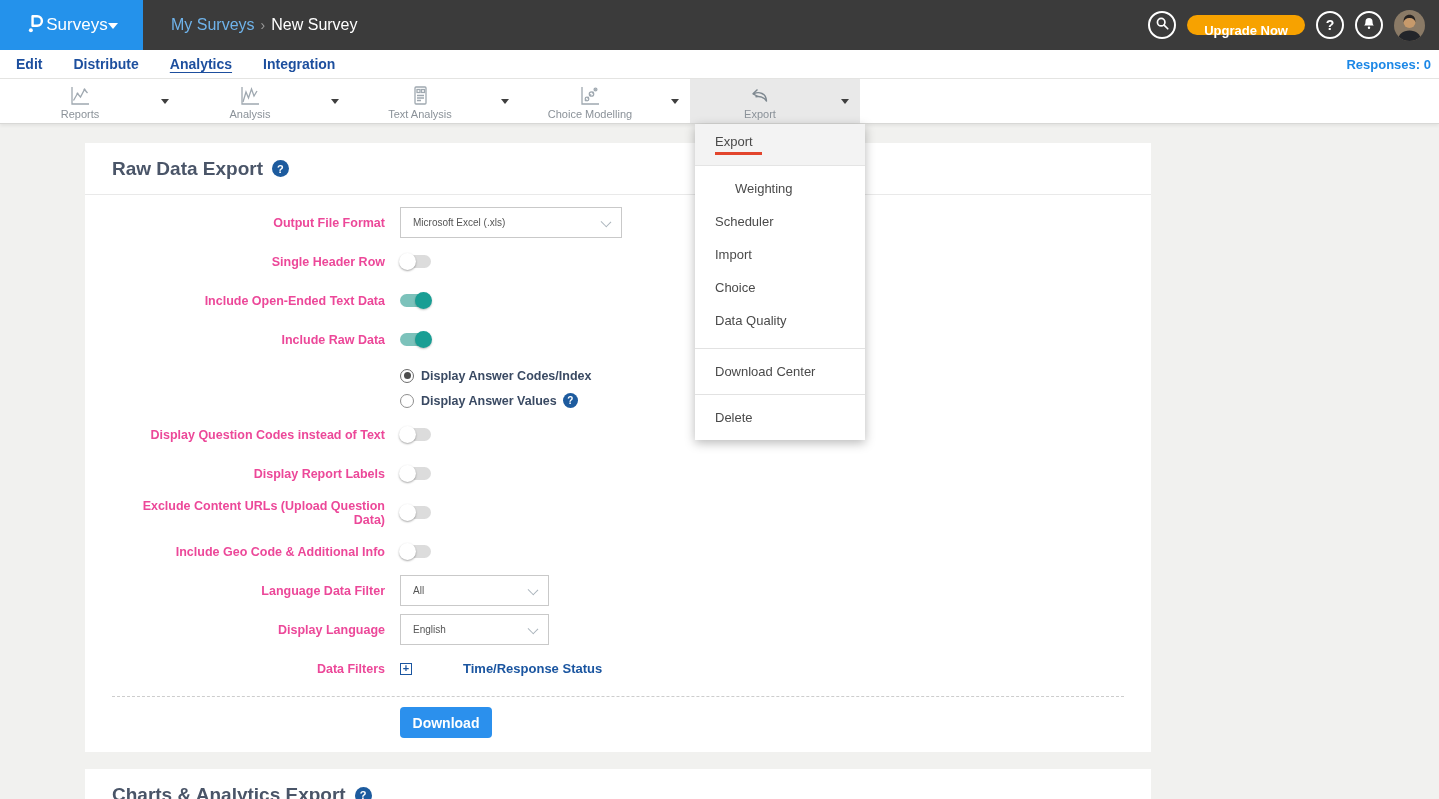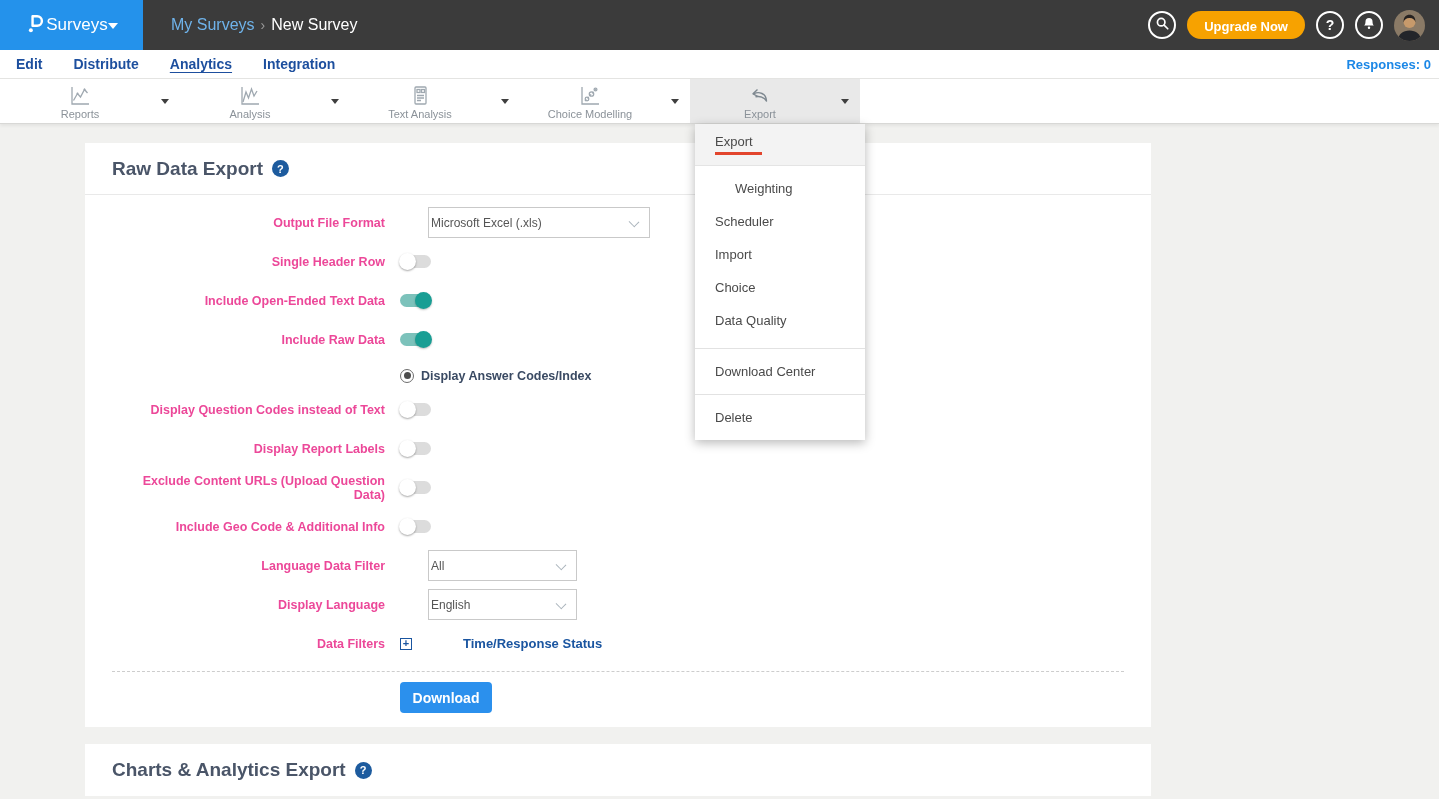--- a/index.html
+++ b/index.html
@@ -13,21 +13,21 @@
   .topbar { height:50px; background:#3b3b3b; display:flex; align-items:stretch; }
   .brand { width:143px; background:#2492eb; display:flex; align-items:center; justify-content:center; gap:0; cursor:pointer; }
   .brand-name { color:#fff; font-size:17px; }
   .caret-down-white { width:0; height:0; border-left:5px solid transparent; border-right:5px solid transparent; border-top:6px solid #fff; margin-top:2px; }
   .breadcrumb { display:flex; align-items:center; gap:6px; margin-left:28px; }
   .crumb-parent { color:#6fb3ea; font-size:16px; cursor:pointer; }
   .crumb-sep { color:#9a9a9a; font-size:14px; }
   .crumb-current { color:#fff; font-size:16px; }
   .topbar-right { margin-left:auto; display:flex; align-items:center; gap:11px; padding-right:14px; }
   .circle-btn { width:28px; height:28px; border:2px solid #fff; border-radius:50%; display:flex; align-items:center; justify-content:center; color:#fff; font-weight:bold; font-size:14px; cursor:pointer; flex:0 0 auto; }
-  .upgrade-btn { background:#f7a200; color:#fff; border:none; border-radius:15px; height:28px; padding:8px 17px; font-size:13px; font-weight:bold; font-family:inherit; cursor:pointer; }
+  .upgrade-btn { background:#f7a200; color:#fff; border:none; border-radius:15px; height:20px; padding:8px 17px; font-size:13px; font-weight:bold; font-family:inherit; cursor:pointer; }
   .avatar { width:31px; height:31px; border-radius:50%; overflow:hidden; cursor:pointer; flex:0 0 auto; }
 
   
   .navrow { height:29px; background:#fff; border-bottom:1px solid #e4e4e2; display:flex; align-items:center; padding:0 8px 0 16px; }
   .navtab { font-size:14px; font-weight:bold; color:#1d4f9e; margin-right:31px; cursor:pointer; text-decoration:none; }
   .navtab.active { text-decoration:underline; text-underline-offset:3px; }
   .responses { margin-left:auto; color:#1b87e6; font-size:13px; font-weight:bold; }
 
   
   .toolbar { height:45px; background:#fff; border-bottom:1px solid #d8d8d6; box-shadow:0 2px 3px rgba(0,0,0,.06); display:flex; padding-left:10px; position:relative; z-index:5; }
@@ -54,21 +54,21 @@
   .panel-title { font-size:19px; color:#4a5568; }
   .help { width:17px; height:17px; border-radius:50%; background:#1d5b9e; color:#fff; font-size:11px; font-weight:bold; display:inline-flex; align-items:center; justify-content:center; margin-left:9px; cursor:pointer; }
   .help::before { content:"?"; }
   .help.small { width:15px; height:15px; font-size:10px; margin-left:6px; }
 
   
   .form { padding:12px 27px 0; }
   .frow { display:flex; align-items:center; min-height:31px; margin-bottom:8px; }
   .flabel { width:273px; text-align:right; font-size:12.5px; font-weight:bold; color:#ec4899; flex:0 0 auto; }
   .fctrl { margin-left:15px; display:flex; align-items:center; }
-  .selectbox { height:31px; border:1px solid #c9c9c9; background:#fff; display:flex; align-items:center; padding:0 2px; font-size:12px; color:#555; position:relative; cursor:pointer;margin-left:28px; }
+  .selectbox { height:31px; border:1px solid #c9c9c9; background:#fff; display:flex; align-items:center; padding:0 12px; font-size:10px; color:#555; position:relative; cursor:pointer; }
   .selectbox .chev { position:absolute; right:11px; top:10px; width:8px; height:8px; border-right:1.6px solid #a9b3bb; border-bottom:1.6px solid #a9b3bb; transform:rotate(45deg) scaleY(.9); }
   .w222 { width:222px; } .w149 { width:149px; }
   .toggle { width:31px; height:13px; border-radius:7px; background:#dcdcdc; position:relative; cursor:pointer; }
   .toggle .knob { width:17px; height:17px; border-radius:50%; background:#fff; box-shadow:0 1px 2px rgba(0,0,0,.35); position:absolute; top:-2px; left:-1px; }
   .toggle.on { background:#7cc2bb; }
   .toggle.on .knob { background:#199e94; left:auto; right:-1px; box-shadow:0 1px 2px rgba(0,0,0,.25); }
   .radio-group { margin:2px 0 6px 288px; }
   .radio-row { display:flex; align-items:center; height:25px; cursor:pointer; }
   .radio { width:14px; height:14px; border-radius:50%; border:1px solid #8f8f8f; background:#fff; margin-right:7px; position:relative; flex:0 0 auto; }
   .radio.checked { border-color:#6e6e6e; }
@@ -301,20 +301,25 @@
               <span class="knob"></span>
             </div>
           </div>
       </div>
 
       <div class="radio-group">
         <div class="radio-row">
           <span class="radio checked"></span>
           <span class="radio-label">Display Answer Codes/Index</span>
         </div>
+        <div class="radio-row">
+          <span class="radio"></span>
+          <span class="radio-label">Display Answer Values</span>
+          <span class="help small"></span>
+        </div>
       </div>
 
       <div class="frow">
         <label class="flabel">Display Question Codes instead of Text</label>
         <div class="fctrl">
             <div class="toggle">
               <span class="knob"></span>
             </div>
           </div>
       </div>

